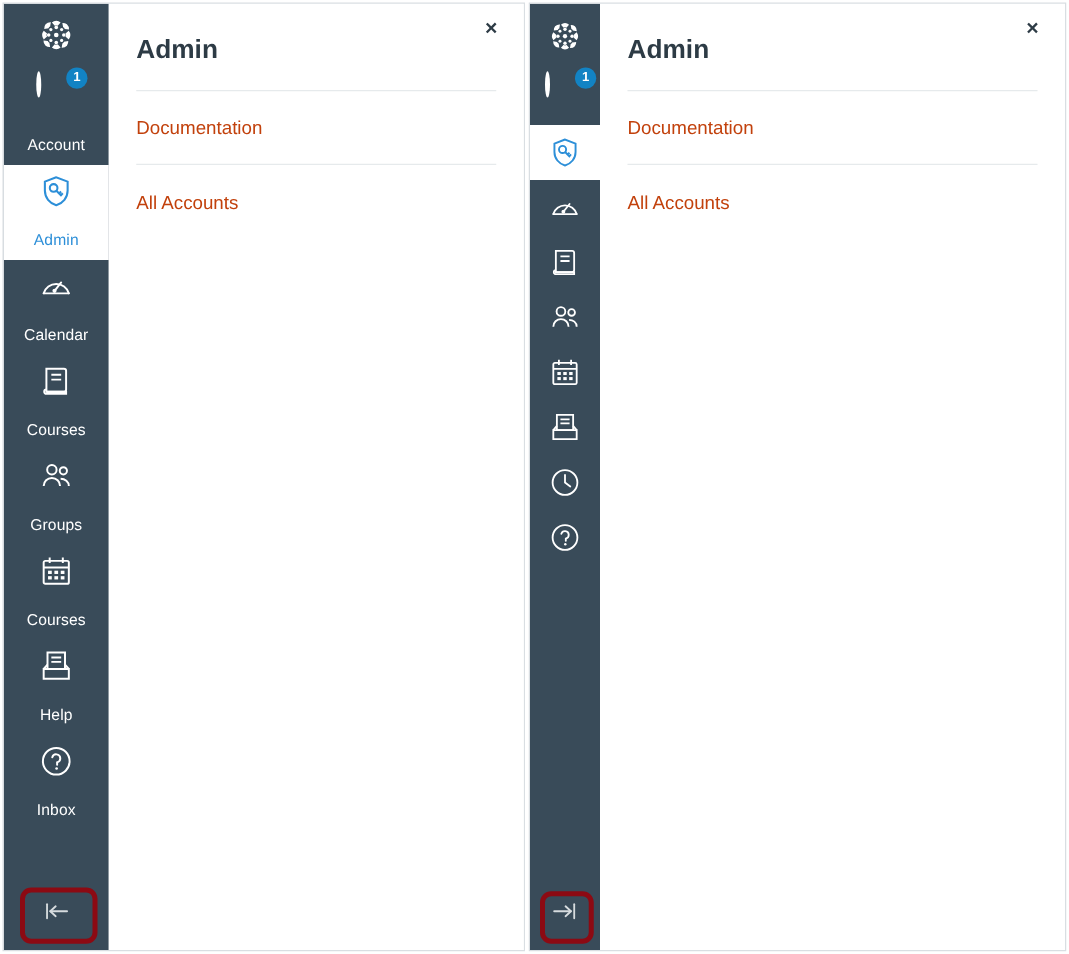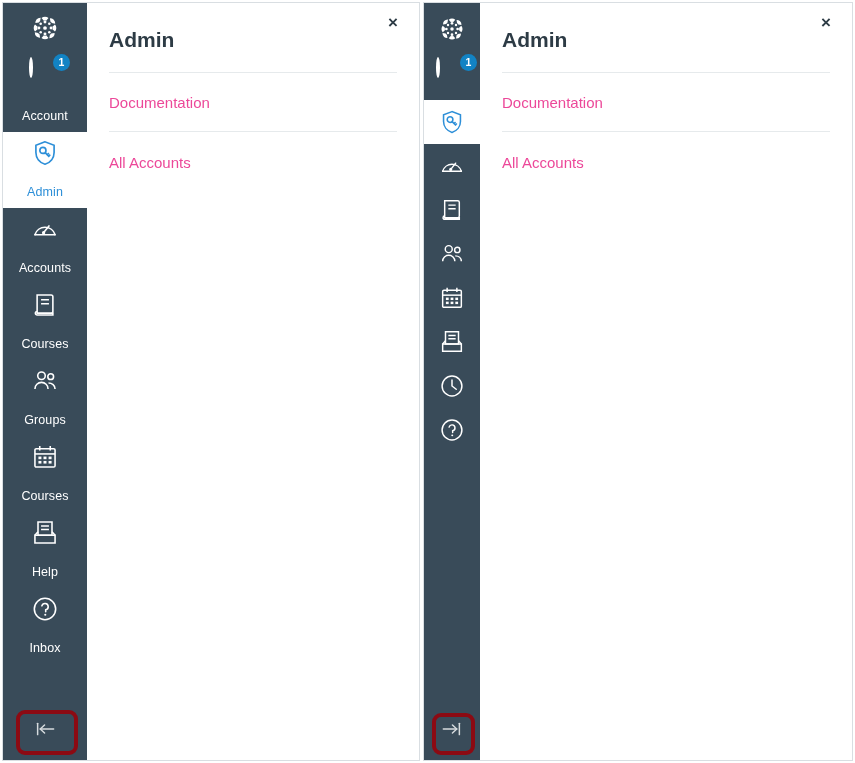--- a/index.html
+++ b/index.html
@@ -220,21 +220,21 @@
     margin: 8px 0 0 0;
     line-height: 26px;
   }
   .tray-divider {
     height: 1px;
     background: #E6EAEC;
     margin: 19px 0 0 0;
   }
   .tray-link {
     display: block;
-    color: #ec4899;
+    color: #c2410c;
     text-decoration: none;
     font-size: 15px;
     line-height: 19px;
     padding: 20px 0 0 0;
   }
   .tray-link.second { padding-top: 21px; }
 </style>
 </head>
 <body>
 
@@ -283,21 +283,21 @@
       <span class="nav-label">Admin</span>
     </a>
 
     <a class="nav-item" href="#">
       <svg class="nav-icon" viewBox="0 0 32 32" fill="none" stroke="#ffffff" stroke-width="1.8" stroke-linecap="round">
         <path d="M4.5 22.5a12 12 0 0 1 23 0"></path>
         <path d="M4.5 22.5h23"></path>
         <path d="M20.5 12.5 15 19.5"></path>
         <circle cx="14.4" cy="20.2" r="1.9" fill="#ffffff" stroke="none"></circle>
       </svg>
-      <span class="nav-label">Accounts</span>
+      <span class="nav-label">Calendar</span>
     </a>
 
     <a class="nav-item" href="#">
       <svg class="nav-icon" viewBox="0 0 32 32" fill="none" stroke="#ffffff" stroke-width="1.8">
         <path d="M7 4.5h16a2 2 0 0 1 2 2v17a2 2 0 0 1-2 2H7z"></path>
         <path d="M7 25.5h18v2H7a2 2 0 0 1 0-4"></path>
         <path d="M11.5 10h9M11.5 14.5h9"></path>
       </svg>
       <span class="nav-label">Courses</span>
     </a>

